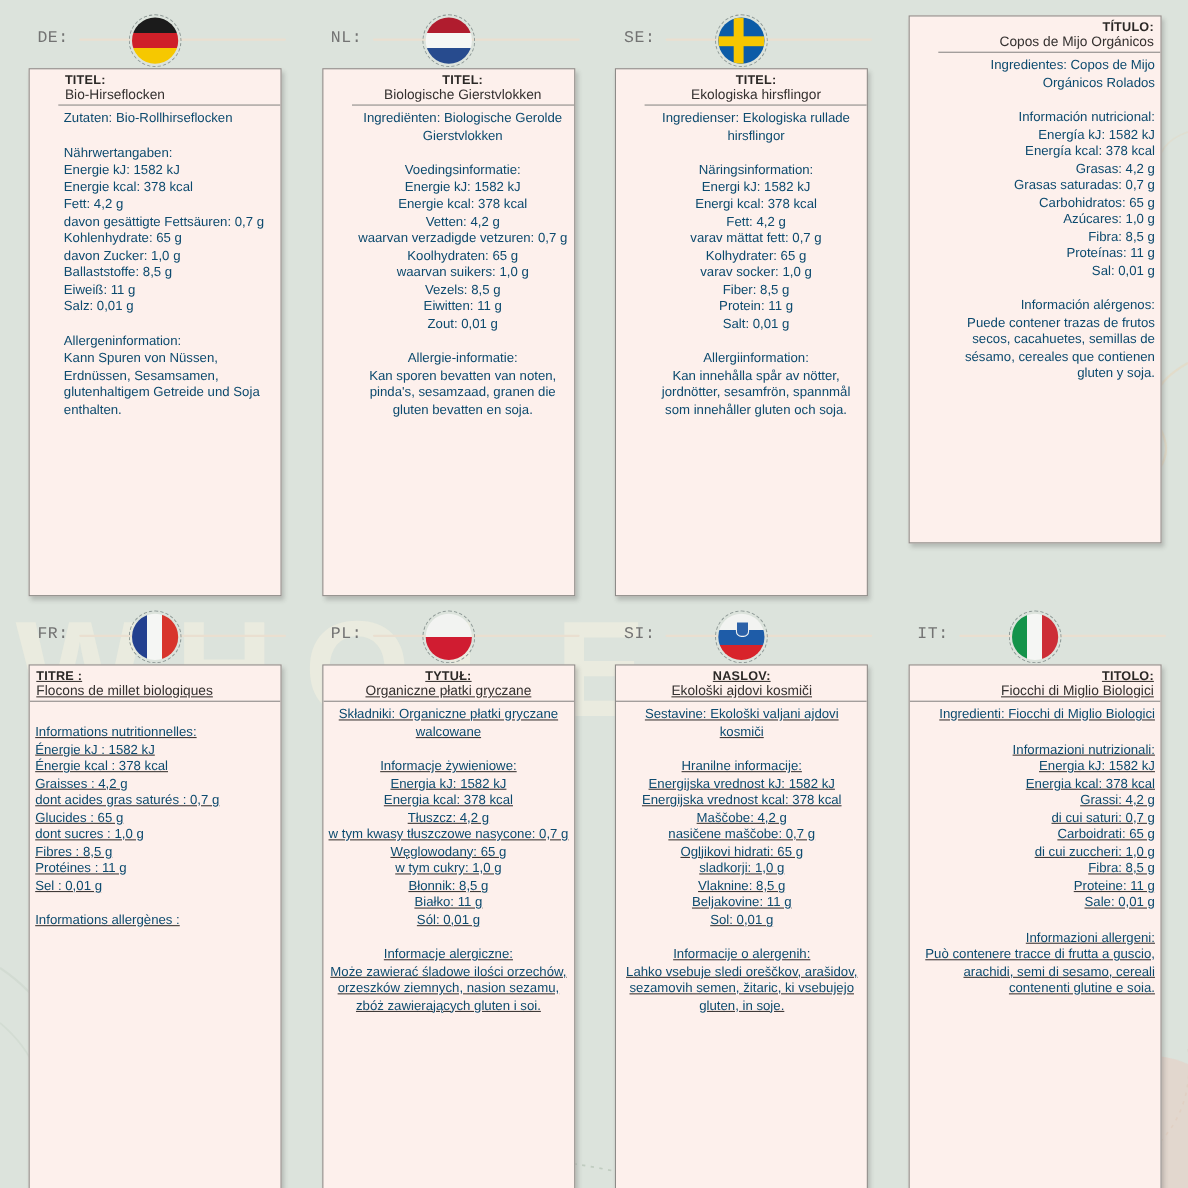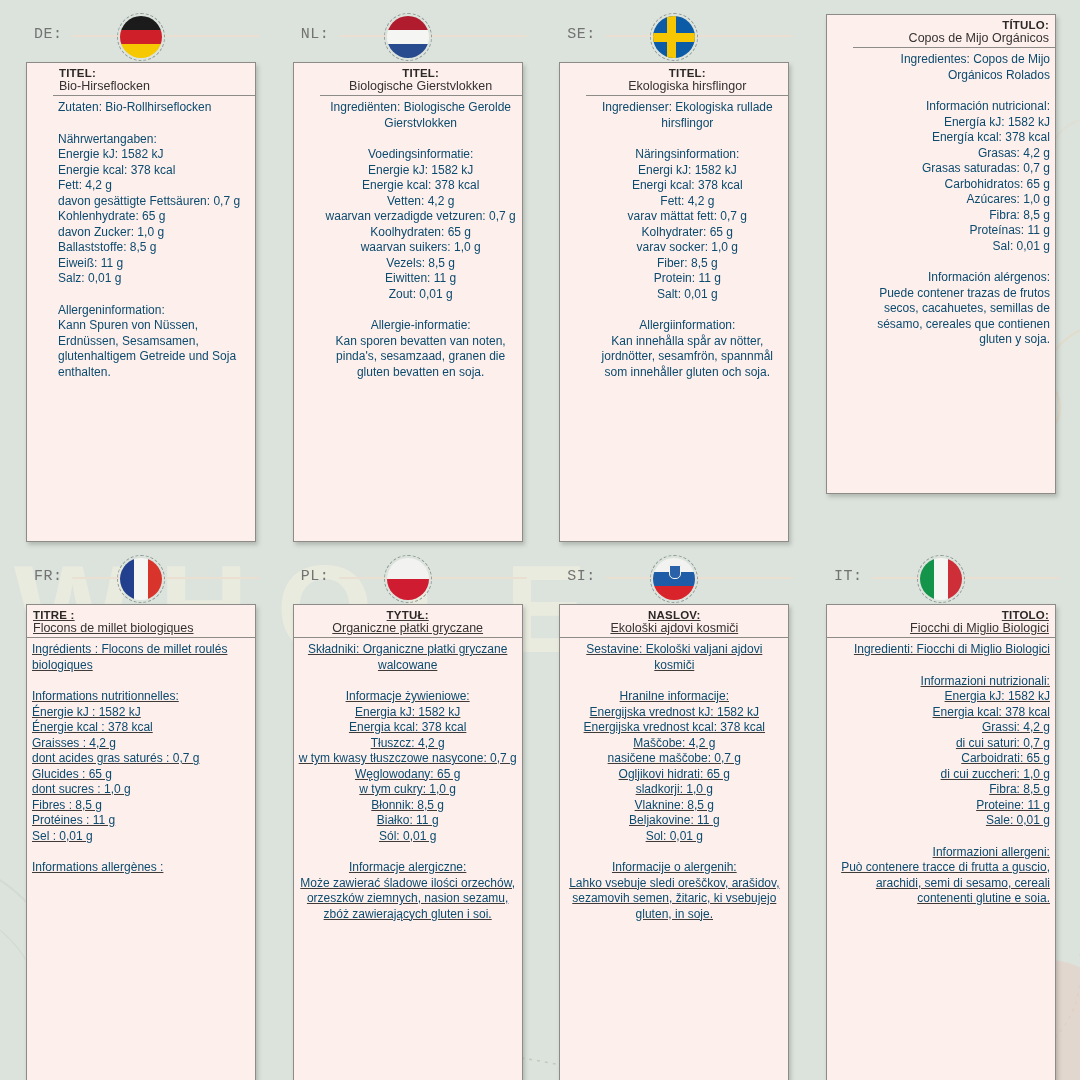--- a/index.html
+++ b/index.html
@@ -239,21 +239,20 @@
       <span class="lang-code">FR:</span>
       <span class="lang-line"></span>
       <span class="flag flag-fr"></span>
     </div>
     <div class="panel">
       <header class="panel-head">
         <div class="title-label">TITRE :</div>
         <div class="title">Flocons de millet biologiques</div>
       </header>
       <div class="panel-body">
-        <div class="ingredients">Ingrédients : Flocons de millet roulés biologiques</div>
         <div class="gap"></div>
         <div class="nutri-header">Informations nutritionnelles:</div>
         <div>
               <div class="nutri-line">Énergie kJ : 1582 kJ</div>
               <div class="nutri-line">Énergie kcal : 378 kcal</div>
               <div class="nutri-line">Graisses : 4,2 g</div>
               <div class="nutri-line">dont acides gras saturés : 0,7 g</div>
               <div class="nutri-line">Glucides : 65 g</div>
               <div class="nutri-line">dont sucres : 1,0 g</div>
               <div class="nutri-line">Fibres : 8,5 g</div>

